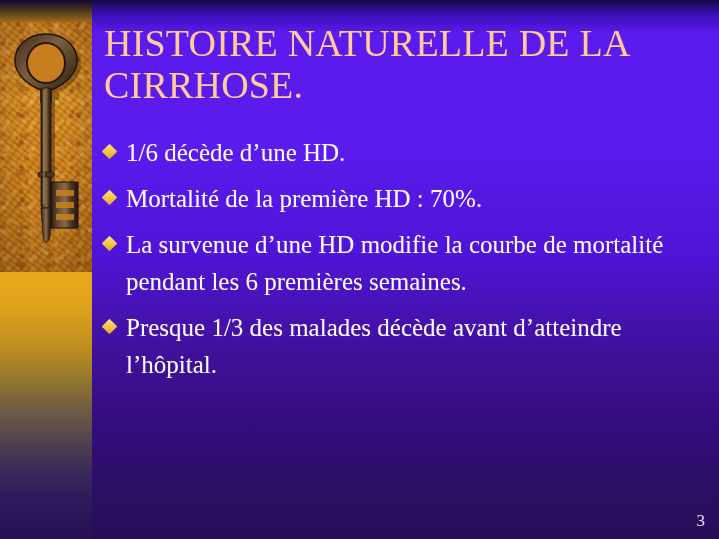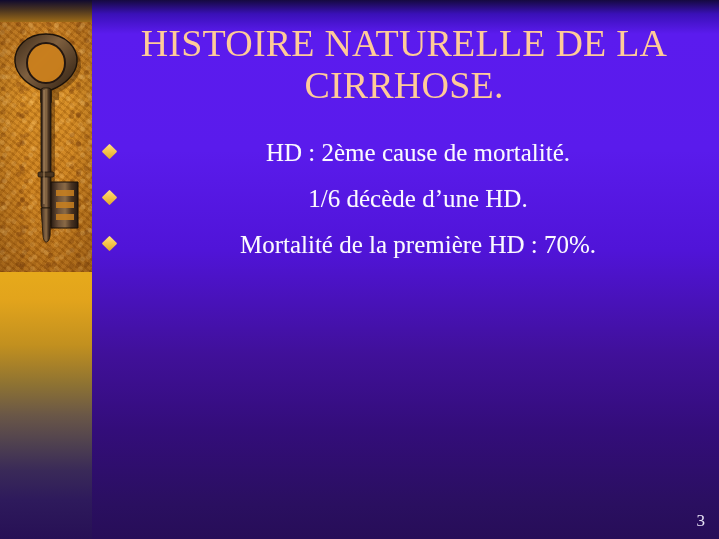--- a/index.html
+++ b/index.html
@@ -19,21 +19,20 @@
         #150940 0px,
         #3A10B8 14px,
         #5B1BEE 34px,
         #5A1BEC 150px,
         #5014D8 250px,
         #401099 355px,
         #330D7A 430px,
         #2A0F60 505px,
         #270D58 539px);
     font-family: "Liberation Serif", "DejaVu Serif", serif;
-    text-align: center;
     -webkit-font-smoothing: antialiased;
   }
 
   
   .left-band {
     position: absolute;
     left: 0;
     top: 0;
     width: 92px;
     height: 539px;
@@ -208,35 +207,39 @@
 
         <rect x="43" y="68" width="2" height="114" fill="#B89468" opacity="0.45"></rect>
       </svg>
     </div>
   </div>
 
   <div class="title">HISTOIRE NATURELLE DE LA CIRRHOSE.</div>
 
   <div class="bullets">
 
-    <div class="bullet">
-      <span class="diamond"></span>
-      <span class="btext">HD : 2ème cause de mortalité.</span>
-    </div>
 
     <div class="bullet">
       <span class="diamond"></span>
       <span class="btext">1/6 décède d’une HD.</span>
     </div>
 
     <div class="bullet">
       <span class="diamond"></span>
       <span class="btext">Mortalité de la première HD : 70%.</span>
     </div>
 
 
-
+    <div class="bullet">
+      <span class="diamond"></span>
+      <span class="btext">La survenue d’une HD modifie la courbe de mortalité pendant les 6 premières semaines.</span>
+    </div>
+
+    <div class="bullet">
+      <span class="diamond"></span>
+      <span class="btext">Presque 1/3 des malades décède avant d’atteindre l’hôpital.</span>
+    </div>
 
   </div>
 
   <div class="page-number">3</div>
 
 </div>
 
 </body></html>

